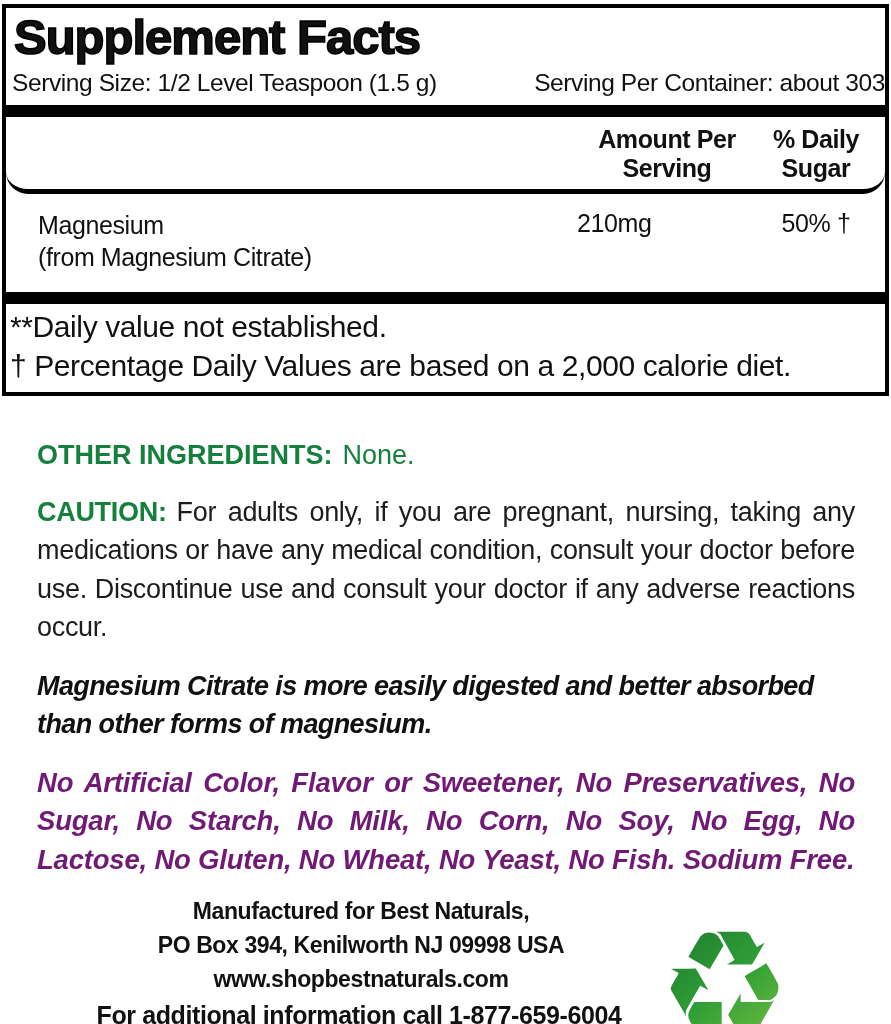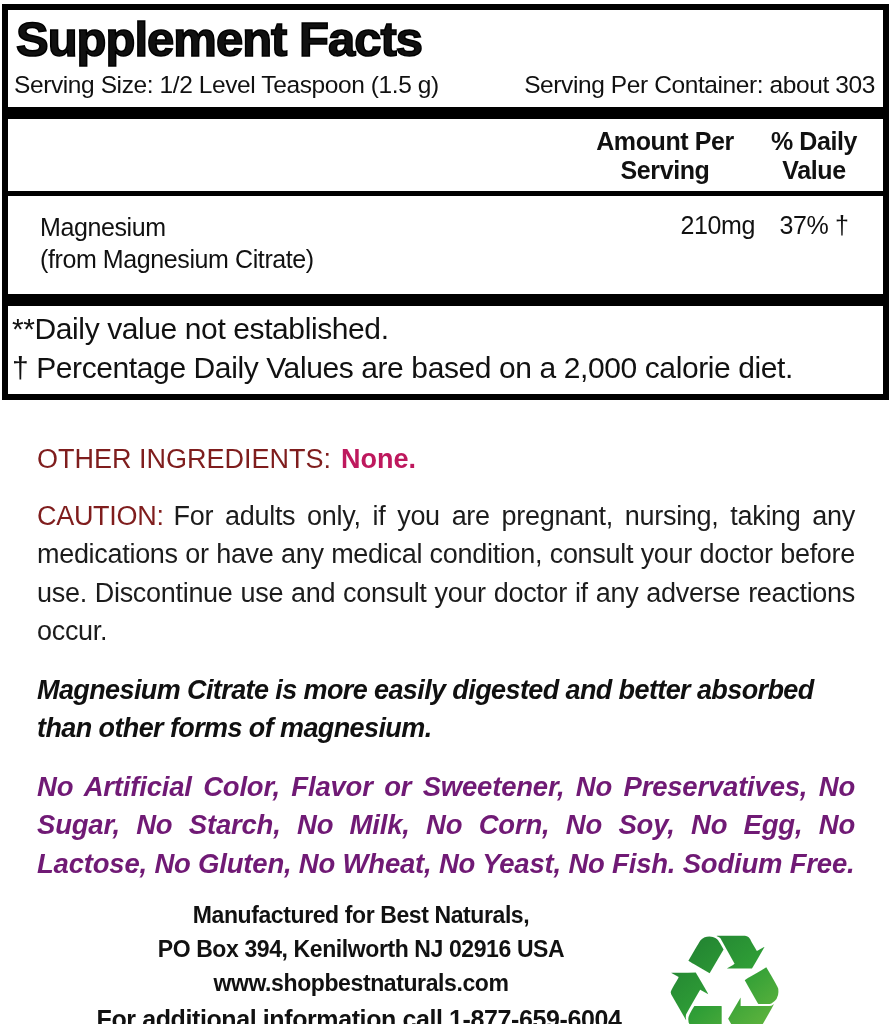--- a/index.html
+++ b/index.html
@@ -8,78 +8,79 @@
     font-family:"Liberation Sans", sans-serif;
     color:#111;
     position:relative;
     height:1024px;
     overflow:hidden;
   }
 
   
   .facts-box {
     margin:4px 2px 0 2px;
-    border:6px solid #000000;
+    border:4px solid #000000;
     background:#fff;
   }
   .facts-title {
     font-size:49px;
     font-weight:bold;
     letter-spacing:-1px;
     line-height:1.02;
     padding:5px 10px 2px 8px;
     -webkit-text-stroke:1.6px #000;
     white-space:nowrap;
   }
   .serving-row {
     display:flex;
     justify-content:space-between;
     font-size:24.5px;
     letter-spacing:-0.4px;
-    padding:4px 8px 8px 6px;
+    padding:4px 0 8px 6px;
   }
   .thick-bar { height:12px; background:#000; }
   .header-row {
     display:flex;
     justify-content:flex-end;
     gap:0;
     padding:8px 10px 5px 8px;
     border-bottom:5px solid #000;
     font-weight:bold;
     font-size:25px;
     letter-spacing:-0.4px;
     text-align:center;
     line-height:1.18;
+    border-radius:22px;
   }
   .col-amount { width:180px; }
   .col-dv { width:118px; }
   .nutrient-row {
     display:flex;
     align-items:flex-start;
     font-size:25px;
     letter-spacing:-0.4px;
     padding:15px 10px 18px 8px;
   }
   .nutrient-name-block { flex:1; line-height:1.3; padding-left:24px; }
-  .nutrient-amount { width:180px; text-align:right; }
+  .nutrient-amount { width:180px; text-align:left; }
   .nutrient-dv { width:118px; text-align:center; }
   .footnotes {
     font-size:30px;
     letter-spacing:-0.4px;
     line-height:1.3;
     padding:3px 6px 7px 4px;
   }
 
   
   .content { padding:0 36px 0 37px; }
-  .accent { color:#7f1d1d; font-weight:normal; }
+  .accent { color:#15803d; font-weight:bold; }
   .inline-label { margin-right:10px; }
 
   .other-row { margin-top:44px; font-size:27px; }
-  .other-row .value { font-weight:bold; color:#be185d; }
+  .other-row .value { font-weight:normal; color:#15803d; }
 
   .caution-para {
     margin-top:22px;
     font-size:27px;
     line-height:1.42;
     color:#1c1c1c;
     text-align:justify;
     letter-spacing:-0.3px;
   }
   .caution-para .inline-label { font-size:27px; }
@@ -163,31 +164,31 @@
 
   <div class="thick-bar"></div>
 
   <div class="header-row">
     <div class="col-amount">
       <div>Amount Per</div>
       <div>Serving</div>
     </div>
     <div class="col-dv">
       <div>% Daily</div>
-      <div>Value</div>
+      <div>Sugar</div>
     </div>
   </div>
 
   <div class="nutrient-row">
     <div class="nutrient-name-block">
       <div>Magnesium</div>
       <div>(from Magnesium Citrate)</div>
     </div>
     <div class="nutrient-amount">210mg</div>
-    <div class="nutrient-dv">37% †</div>
+    <div class="nutrient-dv">50% †</div>
   </div>
 
   <div class="thick-bar"></div>
 
   <div class="footnotes">
     <div>**Daily value not established.</div>
     <div>† Percentage Daily Values are based on a 2,000 calorie diet.</div>
   </div>
 </div>
 
@@ -201,21 +202,21 @@
     <span class="accent inline-label">CAUTION:</span><span>For adults only, if you are pregnant, nursing, taking any medications or have any medical condition, consult your doctor before use. Discontinue use and consult your doctor if any adverse reactions occur.</span>
   </p>
 
   <p class="claim-para">Magnesium Citrate is more easily digested and better absorbed than other forms of magnesium.</p>
 
   <p class="allergen-para">No Artificial Color, Flavor or Sweetener, No Preservatives, No Sugar, No Starch, No Milk, No Corn, No Soy, No Egg, No Lactose, No Gluten, No Wheat, No Yeast, No Fish. Sodium Free.</p>
 
   <div class="bottom-area">
     <div class="mfg-block">
       <div>Manufactured for Best Naturals,</div>
-      <div>PO Box 394, Kenilworth NJ 02916 USA</div>
+      <div>PO Box 394, Kenilworth NJ 09998 USA</div>
       <div>www.shopbestnaturals.com</div>
     </div>
     <div class="info-line">For additional information call 1-877-659-6004</div>
 
     <div class="recycle-wrap">
       <span class="recycle-glyph">♻</span>
     </div>
   </div>
 
 </div>

